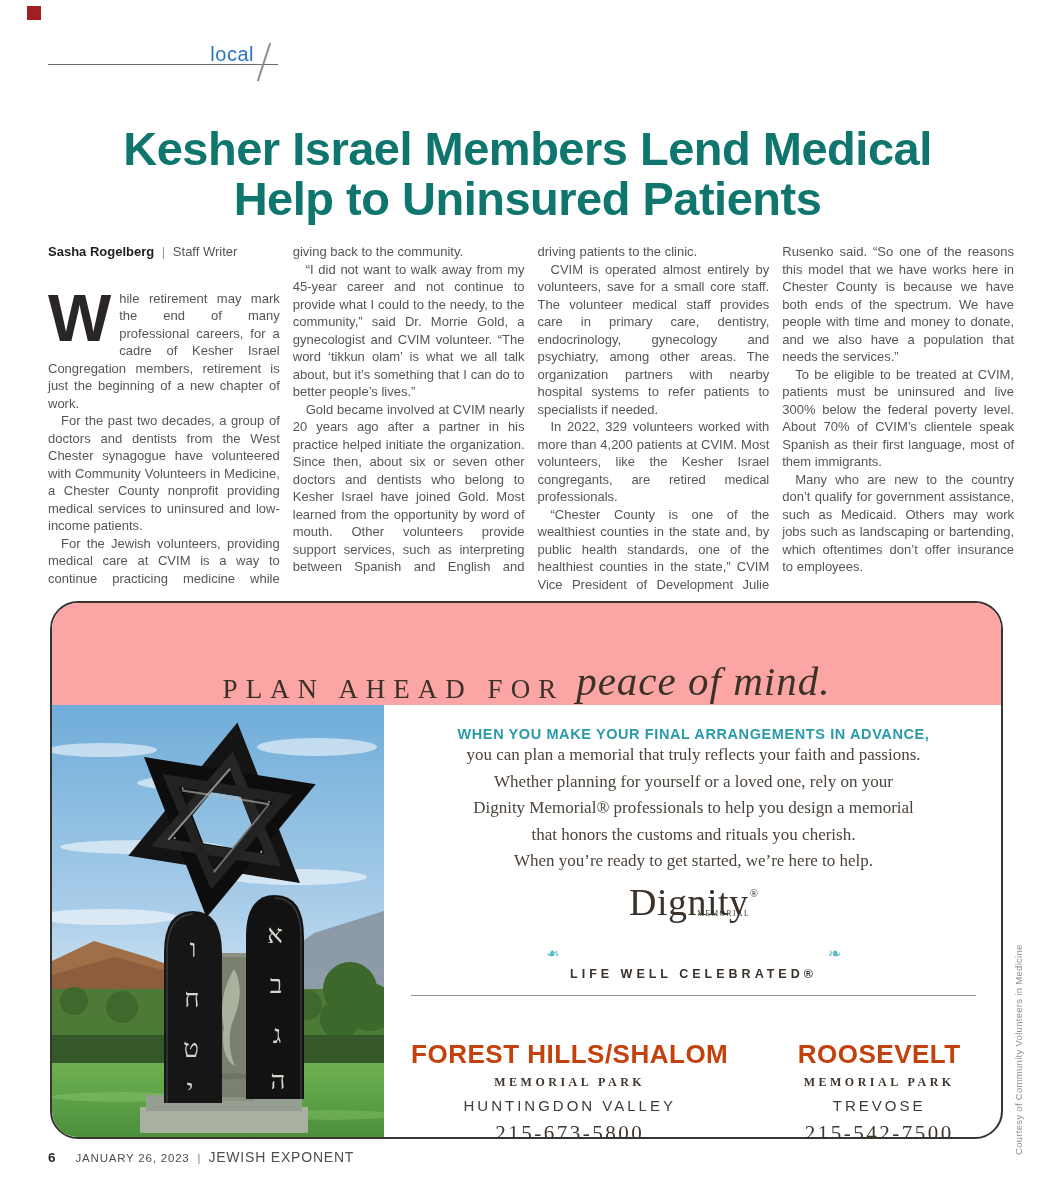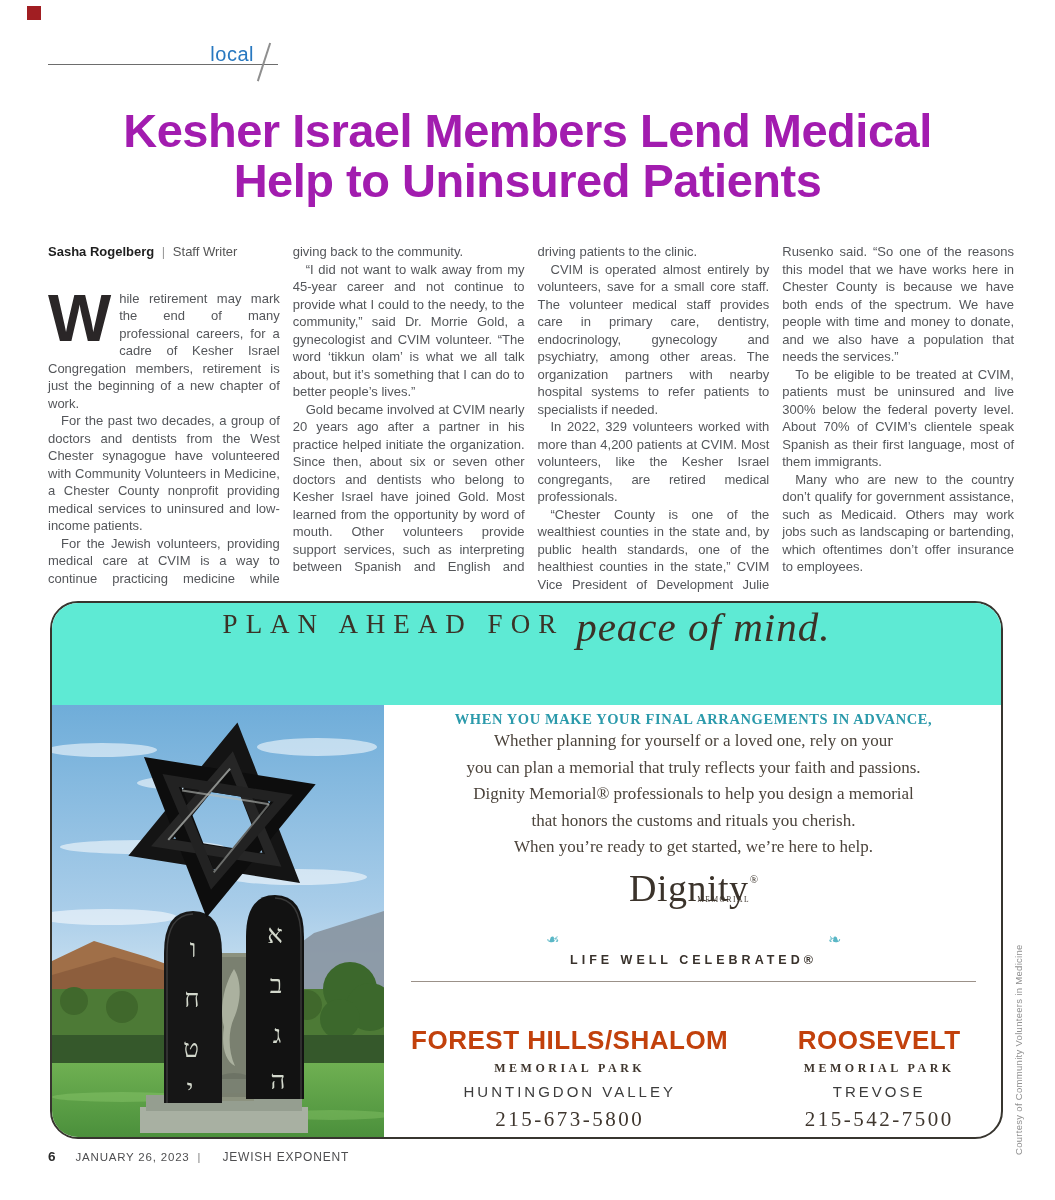--- a/index.html
+++ b/index.html
@@ -14,51 +14,51 @@
   .corner-mark { position:absolute; left:27px; top:6px; width:14px; height:14px; background:#a11e22; }
 
   
   .section-rule { position:absolute; left:48px; top:64px; width:230px; height:1px; background:#6d6d6d; }
   .section-label { position:absolute; left:140px; top:43px; width:114px; text-align:right;
     font-size:20px; color:#2878c0; letter-spacing:0.5px; }
   .section-slash { position:absolute; left:263px; top:42px; width:1.5px; height:40px;
     background:#8f8f8f; transform:rotate(18deg); }
 
   
-  .headline { position:absolute; left:0; top:106px; width:1055px; text-align:center;
-    font-weight:bold; font-size:47px; line-height:50px; letter-spacing:-0.5px; color:#a21caf; }
+  .headline { position:absolute; left:0; top:124px; width:1055px; text-align:center;
+    font-weight:bold; font-size:47px; line-height:50px; letter-spacing:-0.5px; color:#0f766e; }
 
   
   .cols { position:absolute; left:48px; top:243px; width:966px; display:flex; gap:13px; }
   .col { flex:1; font-size:13px; line-height:17.5px; color:#54565a; }
   .byline { font-size:13px; margin-bottom:29px; color:#232323; }
   .byline .name { font-weight:bold; color:#1e1e1e; }
   .byline .sep { color:#9a9a9a; margin:0 4px; font-weight:normal; }
   .byline .role { color:#555; }
   .p { text-align:justify; margin:0; }
   .p.ind { text-indent:13px; }
   .p.cont { text-align-last:justify; }
   .dropcap { float:left; font-weight:bold; font-size:67px; line-height:51px;
     color:#2a2627; margin:2px 8px 0 0; }
 
   
   .ad { position:absolute; left:50px; top:601px; width:953px; height:538px;
     border:2px solid #37352f; border-radius:28px; overflow:hidden; background:#fff; }
-  .ad-banner { height:102px; background:#5eead4; display:flex; align-items:flex-start; justify-content:center; }
+  .ad-banner { height:102px; background:#fca5a5; display:flex; align-items:flex-end; justify-content:center; }
   .banner-prefix { font-family:"Liberation Serif", serif; font-size:27px; letter-spacing:8px;
     color:#3b3227; margin-right:12px; padding-top:6px; }
   .banner-script { font-family:"Liberation Serif", serif; font-style:italic; font-size:41px;
     color:#3b3227; letter-spacing:1px; }
 
   .ad-photo { position:absolute; left:0; top:102px; width:332px; height:434px; }
   .ad-photo svg { display:block; width:100%; height:100%; }
 
   .ad-right { position:absolute; left:332px; top:102px; width:619px; height:434px;
     text-align:center; font-family:"Liberation Serif", serif; color:#4c443c; }
-  .intro { margin-top:6px; font-family:Liberation Serif, serif; font-weight:bold;
+  .intro { margin-top:21px; font-family:Liberation Sans, sans-serif; font-weight:bold;
     font-size:14.5px; letter-spacing:0.6px; color:#2b9aab; }
   .adline { font-size:17px; line-height:26.5px; }
   .adline:first-of-type { margin-top:3px; }
 
   .logo { margin-top:5px; position:relative; display:inline-block; }
   .logo-main { font-size:38px; color:#3b332b; letter-spacing:0.5px; }
   .logo-sub { position:absolute; right:8px; bottom:6px; font-size:7.5px; letter-spacing:1.5px; color:#3b332b; }
   .logo-reg { font-size:11px; color:#3b332b; vertical-align:18px; margin-left:1px; }
 
   .tagline { margin-top:4px; display:flex; align-items:center; justify-content:center; gap:11px; }
@@ -82,21 +82,21 @@
   .website { margin-top:23px; font-size:19px; letter-spacing:1.2px; color:#4c443c; }
 
   .photo-credit { position:absolute; left:1013px; top:933px; height:222px;
     writing-mode:vertical-rl; transform:rotate(180deg);
     font-size:9.5px; letter-spacing:0.3px; color:#8f8f8f; }
 
   .footer { position:absolute; left:48px; top:1149px; display:flex; align-items:baseline; }
   .footer .num { font-weight:bold; font-size:13.5px; color:#2a2a2a; }
   .footer .date { margin-left:20px; font-size:11.5px; letter-spacing:0.8px; color:#4e4e50; }
   .footer .fsep { margin:0 8px; font-size:11px; color:#7c7c7c; }
-  .footer .pub { font-size:12px; letter-spacing:0.8px; color:#4e4e50;margin-left:14px; }
+  .footer .pub { font-size:14px; letter-spacing:0.8px; color:#4e4e50; }
 
   .heb { font-family:"Liberation Serif", serif; font-size:26px; fill:#d3d8cc; text-anchor:middle; }
 </style>
 </head>
 <body>
 
 <div class="page">
 
   <div class="corner-mark"></div>
 
@@ -218,22 +218,22 @@
         <text class="heb" x="138" y="392">י</text>
         <text class="heb" x="223" y="238">א</text>
         <text class="heb" x="224" y="288">ב</text>
         <text class="heb" x="225" y="338">ג</text>
         <text class="heb" x="226" y="384">ה</text>
       </svg>
     </div>
 
     <div class="ad-right">
       <div class="intro">WHEN YOU MAKE YOUR FINAL ARRANGEMENTS IN ADVANCE,</div>
+      <div class="adline">you can plan a memorial that truly reflects your faith and passions.</div>
       <div class="adline">Whether planning for yourself or a loved one, rely on your</div>
-      <div class="adline">you can plan a memorial that truly reflects your faith and passions.</div>
       <div class="adline">Dignity Memorial® professionals to help you design a memorial</div>
       <div class="adline">that honors the customs and rituals you cherish.</div>
       <div class="adline">When you’re ready to get started, we’re here to help.</div>
 
       <div class="logo">
         <span class="logo-main">Dignity</span><span class="logo-reg">®</span>
         <span class="logo-sub">MEMORIAL</span>
       </div>
 
       <div class="tagline">

